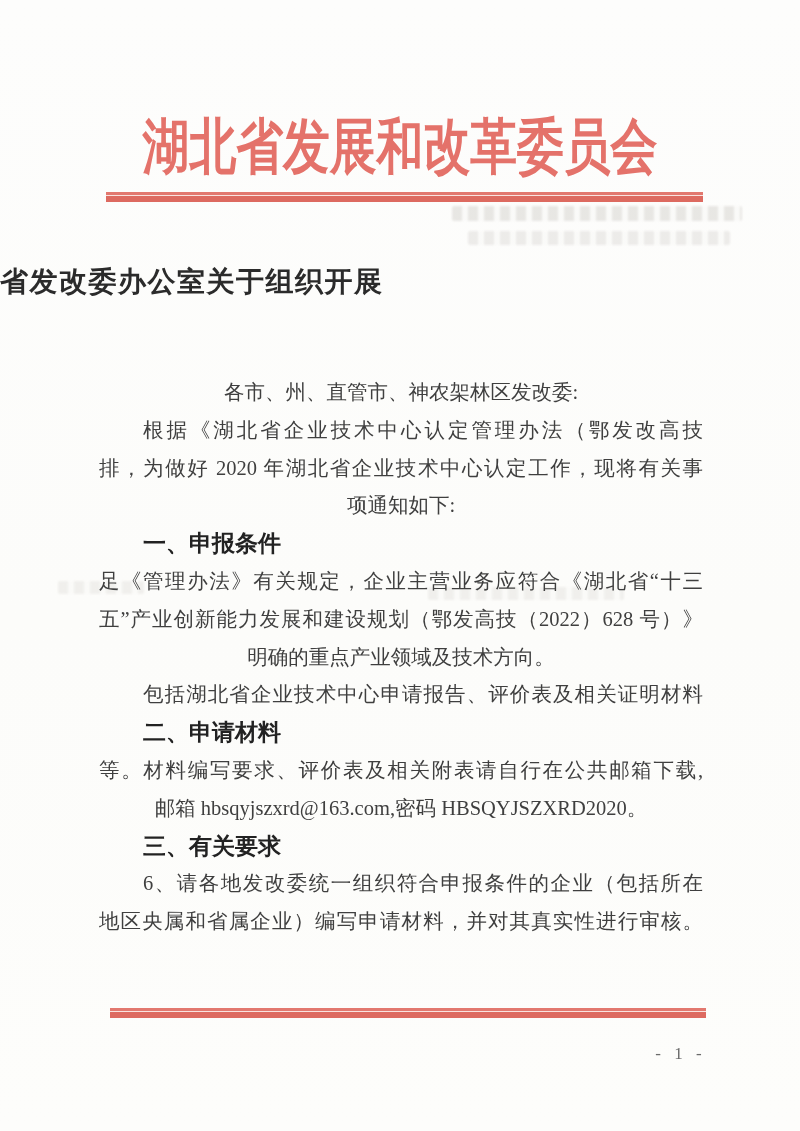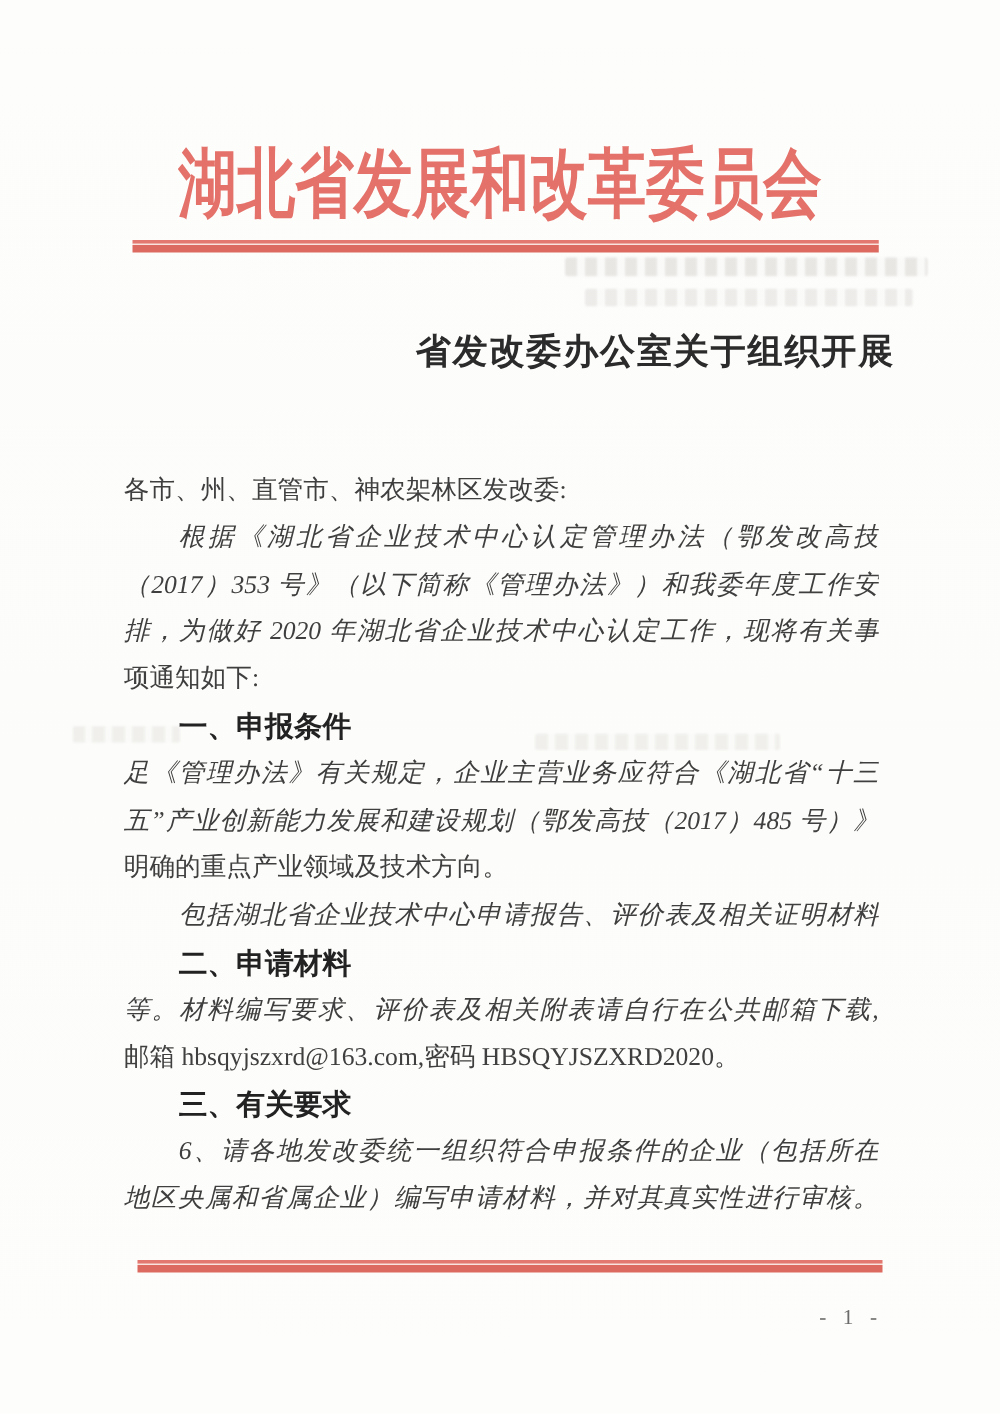--- a/index.html
+++ b/index.html
@@ -36,47 +36,46 @@
   .rule .r1 { height: 2.5px; background: #e2786f; }
   .rule .r2 { height: 1.5px; background: #f9e3df; }
   .rule .r3 { height: 5.5px; background: #dd6a60; }
   .rule-top    { top: 192px;  left: 106px; width: 597px; }
   .rule-bottom { top: 1008px; left: 110px; width: 596px; }
 
   
   .doc-title {
     position: absolute; top: 259px; left: 0; width: 716px;
     margin: 0;
-    text-align: right;
+    text-align: left;
     font-family: "Liberation Serif", serif;
     font-weight: bold;
     font-size: 28px; line-height: 46px;
     letter-spacing: 1.5px;
     color: #2b2b2b;
   }
 
   
   .body-text {
     position: absolute; top: 374px; left: 99px; width: 604px;
     color: #3f3f3f;
   }
   .bline {
     height: 37.8px; line-height: 37.8px;
     font-size: 20.5px;
     font-family: "Liberation Serif", serif;
     white-space: nowrap;
-    text-align: left;
+    text-align: center;
   }
   .bline.jf {
     white-space: normal;
     text-align: justify;
     text-align-last: justify;
     text-justify: inter-character;
     overflow: hidden;
-    font-style: italic;
   }
   .bline.indent { text-indent: 44px; }
   .bline.head {
     font-family: "Liberation Sans", sans-serif;
     font-weight: bold;
     font-size: 23px;
     color: #222222;
     text-align: left; text-align-last: left;
   }
 
@@ -124,26 +123,25 @@
   <div class="artifact a3"></div>
   <div class="artifact a4"></div>
 
   <h1 class="doc-title">
     <span>省发改委办公室关于组织开展</span><br>
   </h1>
 
   <div class="body-text">
     <div class="bline">各市、州、直管市、神农架林区发改委:</div>
     <div class="bline indent jf">根据《湖北省企业技术中心认定管理办法（鄂发改高技</div>
-    <div class="bline jf">（2017）353 号》（以下简称《管理办法》）和我委年度工作安</div>
     <div class="bline jf">排，为做好 2020 年湖北省企业技术中心认定工作，现将有关事</div>
     <div class="bline">项通知如下:</div>
     <div class="bline head indent">一、申报条件</div>
     <div class="bline jf">足《管理办法》有关规定，企业主营业务应符合《湖北省“十三</div>
-    <div class="bline jf">五”产业创新能力发展和建设规划（鄂发高技（2017）485 号）》</div>
+    <div class="bline jf">五”产业创新能力发展和建设规划（鄂发高技（2022）628 号）》</div>
     <div class="bline">明确的重点产业领域及技术方向。</div>
     <div class="bline indent jf">包括湖北省企业技术中心申请报告、评价表及相关证明材料</div>
     <div class="bline head indent">二、申请材料</div>
     <div class="bline jf">等。材料编写要求、评价表及相关附表请自行在公共邮箱下载,</div>
     <div class="bline">邮箱 hbsqyjszxrd@163.com,密码 HBSQYJSZXRD2020。</div>
     <div class="bline head indent">三、有关要求</div>
     <div class="bline indent jf">6、请各地发改委统一组织符合申报条件的企业（包括所在</div>
     <div class="bline jf">地区央属和省属企业）编写申请材料，并对其真实性进行审核。</div>
   </div>
 

